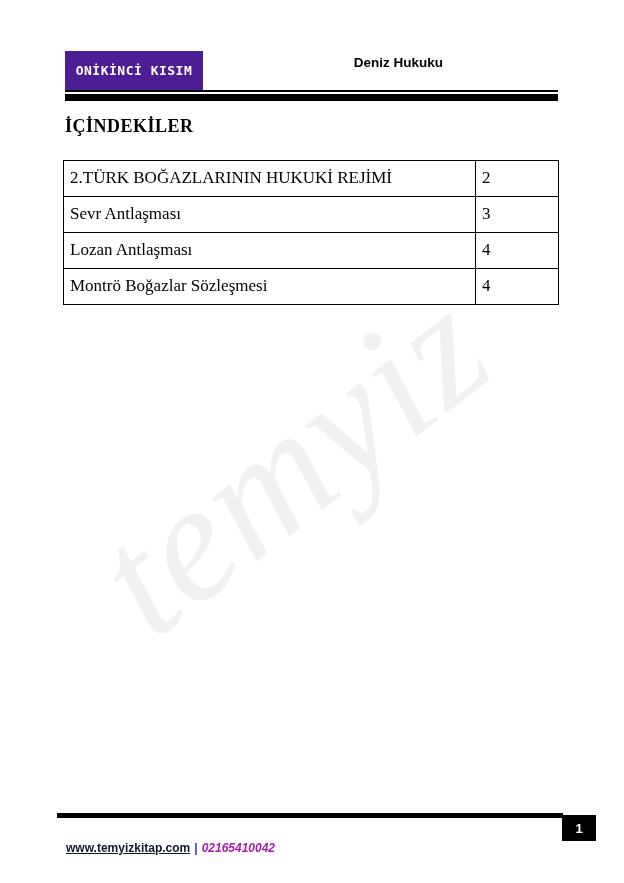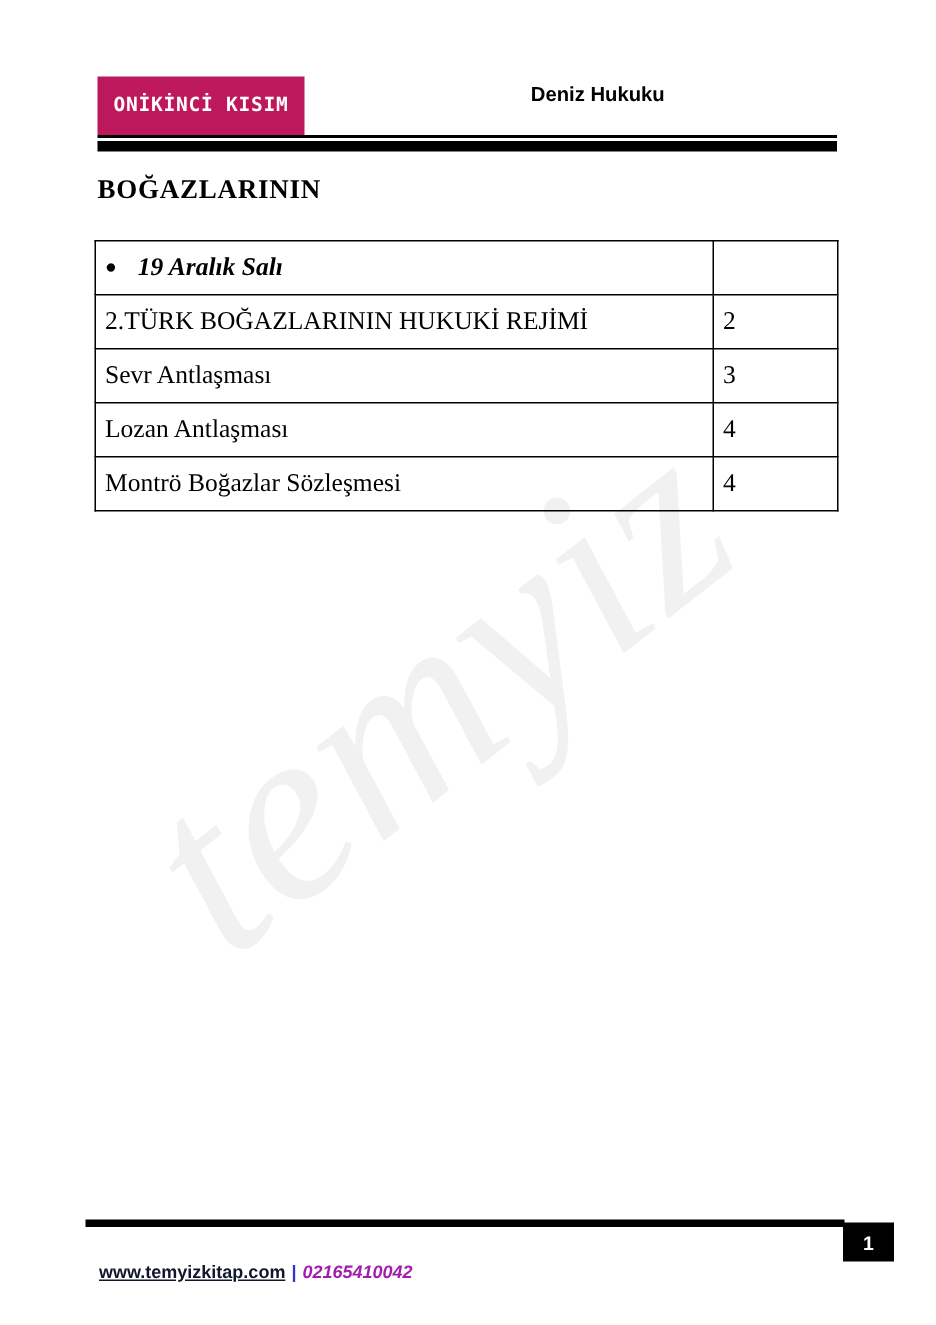--- a/index.html
+++ b/index.html
@@ -36,21 +36,21 @@
     user-select: none;
   }
 
   
   .kisim-box {
     position: absolute;
     left: 65px;
     top: 51px;
     width: 138px;
     height: 39px;
-    background: #be185d;
+    background: #4c1d95;
     color: #ffffff;
     display: flex;
     align-items: center;
     justify-content: center;
     font-family: "DejaVu Sans Mono", monospace;
     font-weight: bold;
     font-size: 13px;
     letter-spacing: 0.5px;
     z-index: 2;
   }
@@ -188,35 +188,29 @@
 
   <div class="kisim-box">
     <span>ONİKİNCİ KISIM</span>
   </div>
   <div class="header-titles">
     <div class="course-title">Deniz Hukuku</div>
   </div>
   <div class="rule-thin"></div>
   <div class="rule-thick"></div>
 
-  <div class="contents-heading">BOĞAZLARININ</div>
+  <div class="contents-heading">İÇİNDEKİLER</div>
 
   <table class="toc">
     <colgroup>
         <col class="c-label">
         <col class="c-page">
       </colgroup>
     <tbody>
       <tr>
-        <td class="date-cell">
-          <span class="bullet">●</span><span>19 Aralık Salı</span>
-        </td>
-        <td class="page-cell"></td>
-      </tr>
-      <tr>
         <td>2.TÜRK BOĞAZLARININ HUKUKİ REJİMİ</td>
         <td class="page-cell">2</td>
       </tr>
       <tr>
         <td>Sevr Antlaşması</td>
         <td class="page-cell">3</td>
       </tr>
       <tr>
         <td>Lozan Antlaşması</td>
         <td class="page-cell">4</td>

